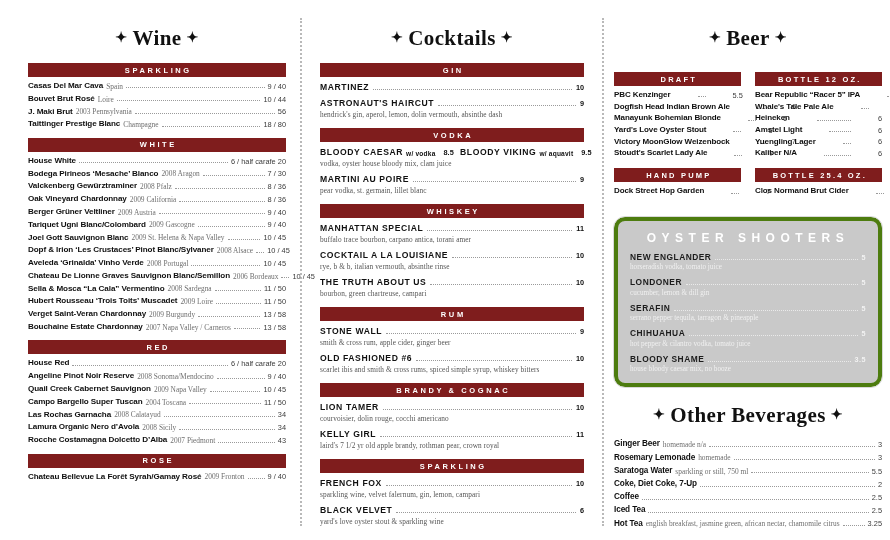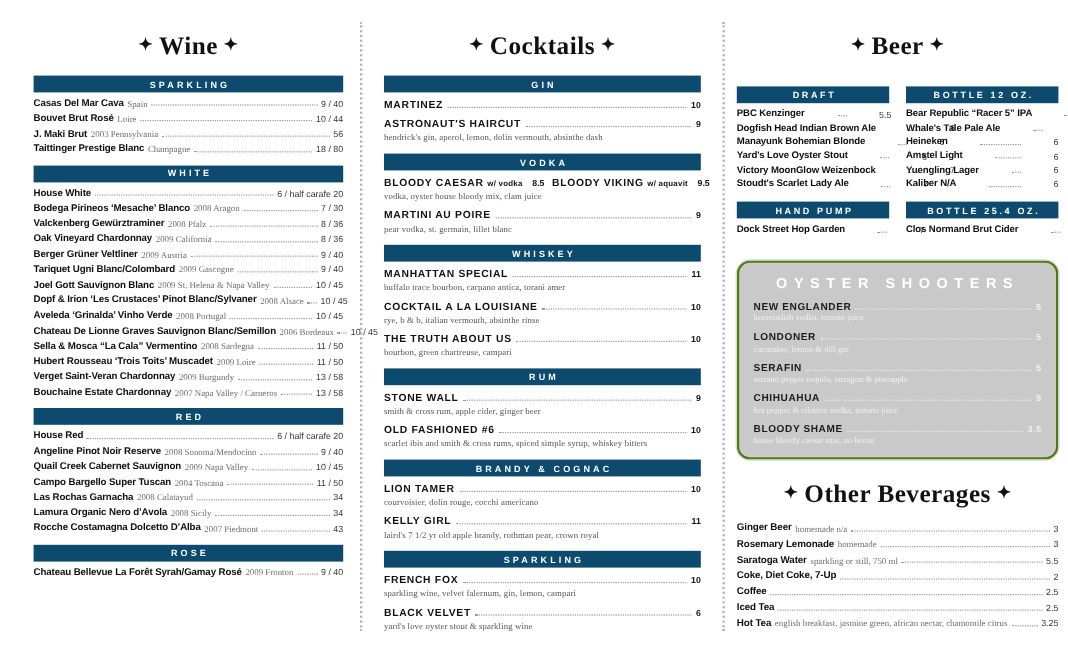--- a/index.html
+++ b/index.html
@@ -31,21 +31,21 @@
     font-weight: bold;
     font-size: 21px;
     text-align: center;
     letter-spacing: .4px;
     margin: 4px 0 12px 0;
     color: #111;
   }
   .menu-title .dot { font-size: 14px; vertical-align: 3px; padding: 0 5px; }
 
   .bar {
-    background: #0c4a6e;
+    background: #7f1d1d;
     color: #ffffff;
     font-size: 7.5px;
     font-weight: bold;
     letter-spacing: 2.6px;
     text-align: center;
     padding: 2.5px 0 2.5px 2.6px;
     margin: 9px 0 5px 0;
     text-transform: uppercase;
   }
   .bar.tight { margin-top: 7px; }
@@ -101,21 +101,21 @@
 
   
   .beer-grid { display: flex; gap: 14px; }
   .beer-grid > div { flex: 1 1 0; min-width: 0; }
   .beer .row { font-size: 8px; margin-bottom: 3.3px; gap: 24px; }
   .beer .bar { letter-spacing: 2.2px; }
 
   
   .shooters {
     background: #c9c9c9;
-    border: 2px solid #4d7c0f;
+    border: 4px solid #4d7c0f;
     outline: 1px solid #d9d9d9;
     border-radius: 11px;
     padding: 10px 12px 10px 12px;
     margin-top: 18px;
   }
   .shooters-title {
     color: #ffffff; font-weight: bold; font-size: 12px;
     letter-spacing: 5.5px; text-align: center; margin-bottom: 7px;
     text-transform: uppercase;
   }

